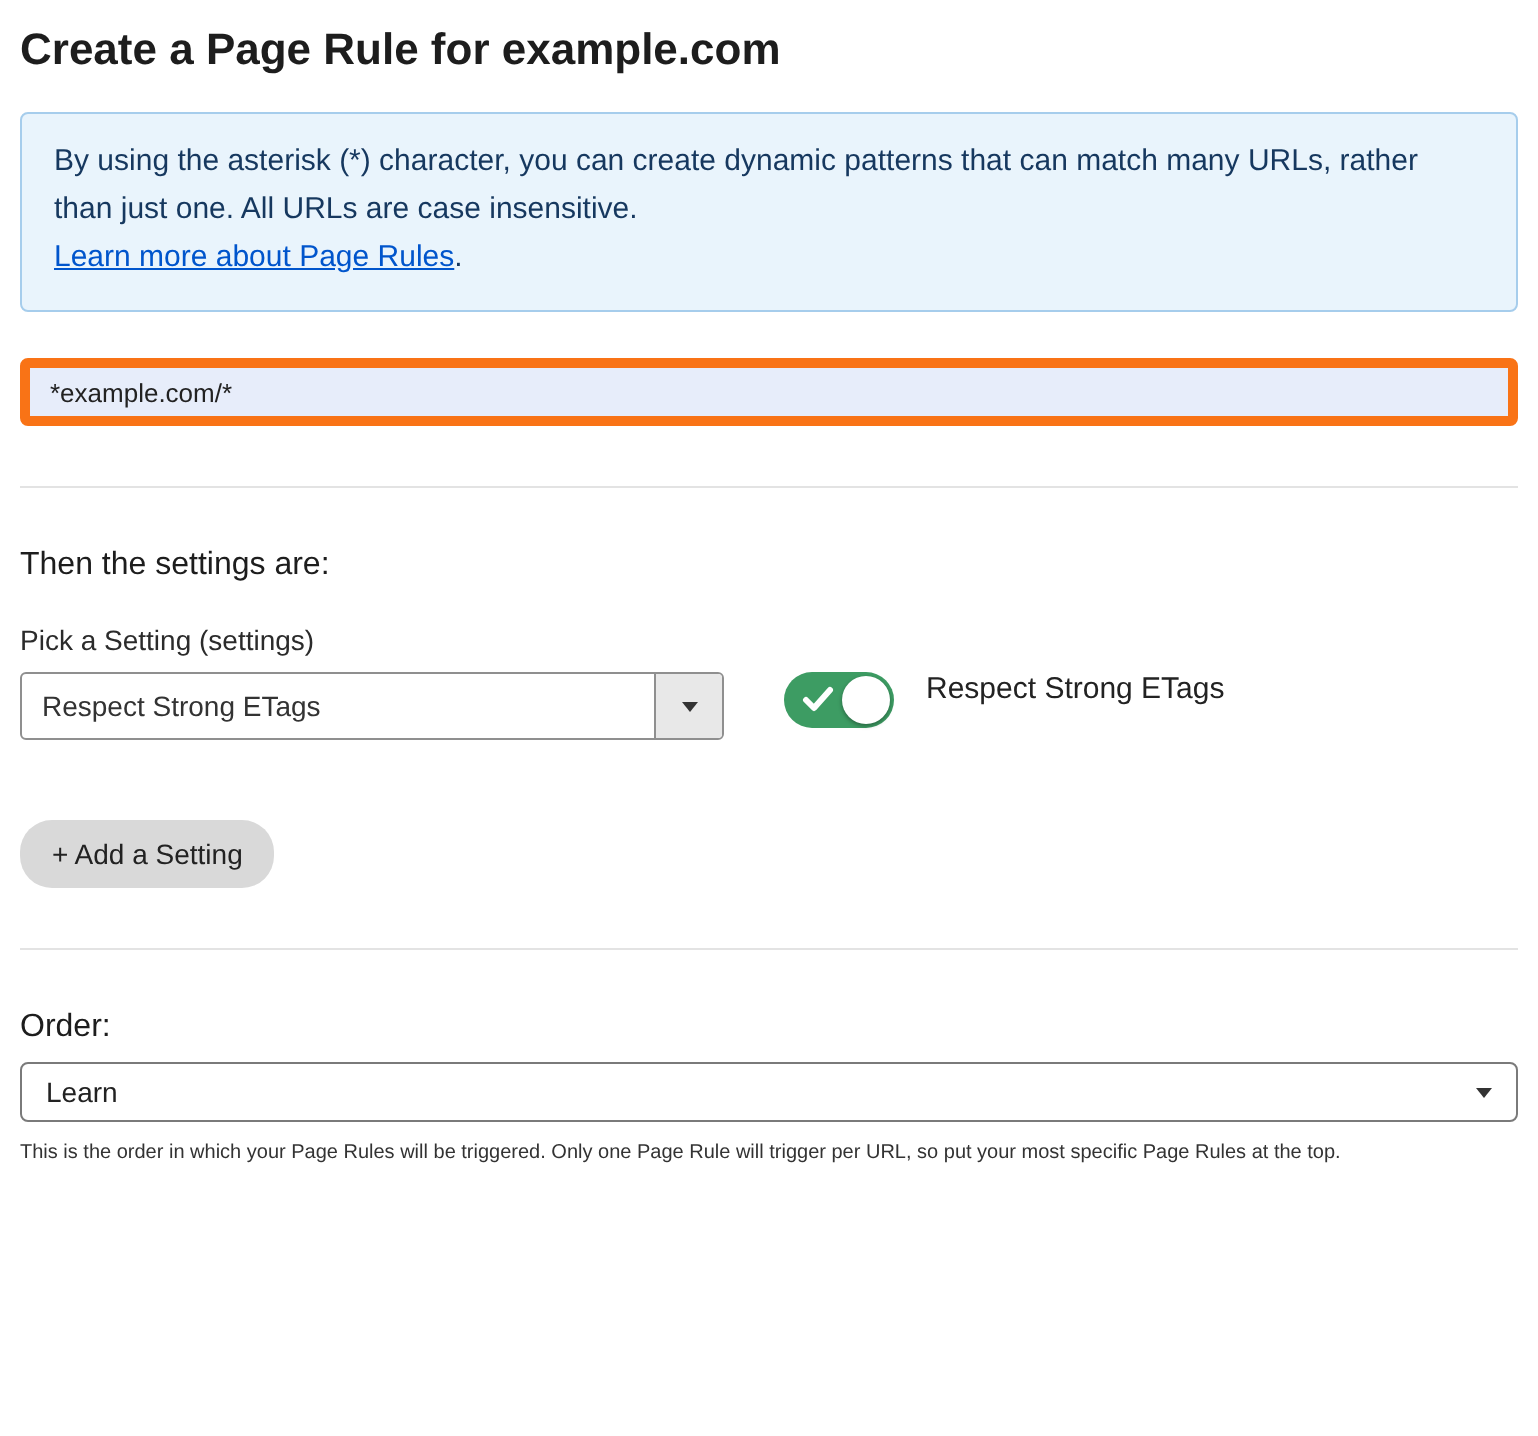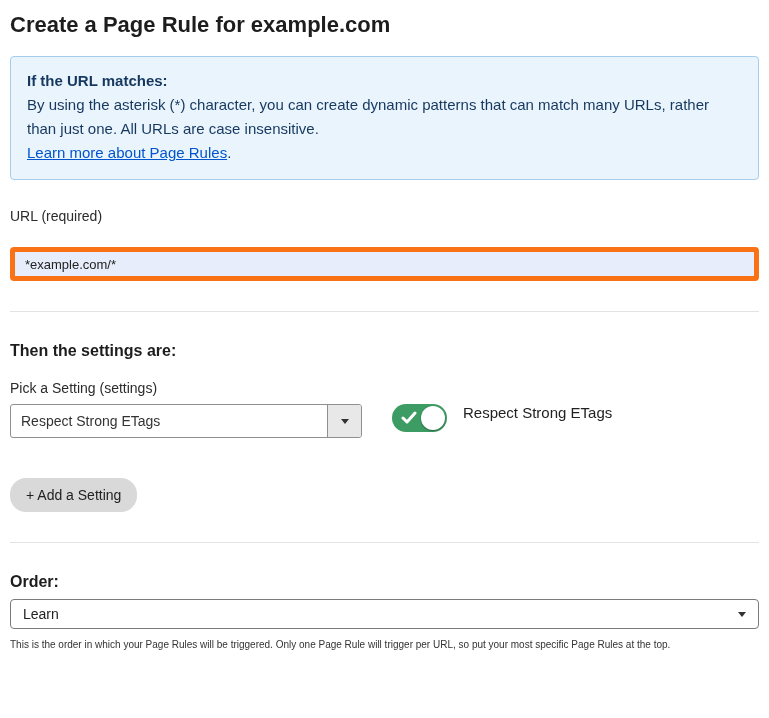--- a/index.html
+++ b/index.html
@@ -60,21 +60,21 @@
 
   hr.divider {
     border: none;
     border-top: 1px solid #e3e3e3;
     margin: 30px 0 0 0;
   }
 
   h2.section-heading {
     margin-top: 30px;
     font-size: 16px;
-    font-weight: 700;
+    font-weight: 400;
     color: #1d1d1d;
   }
 
   .sub-label {
     display: block;
     margin-top: 20px;
     font-size: 14px;
     color: #2b2b2b;
   }
 
@@ -184,26 +184,24 @@
   }
 </style>
 </head>
 <body>
 
 <div class="page">
 
   <h1 class="page-title">Create a Page Rule for example.com</h1>
 
   <div class="info-box">
-    <p class="info-heading">If the URL matches:</p>
     <p class="info-body">By using the asterisk (*) character, you can create dynamic patterns that can match many URLs, rather than just one. All URLs are case insensitive.</p>
     <p class="info-link-line"><a href="#">Learn more about Page Rules</a><span>.</span></p>
   </div>
 
-  <label class="field-label">URL (required)</label>
   <input class="url-input" type="text" value="*example.com/*" style="">
 
   <hr class="divider">
 
   <h2 class="section-heading">Then the settings are:</h2>
 
   <label class="sub-label">Pick a Setting (settings)</label>
 
   <div class="setting-row">
     <div class="setting-dropdown">

